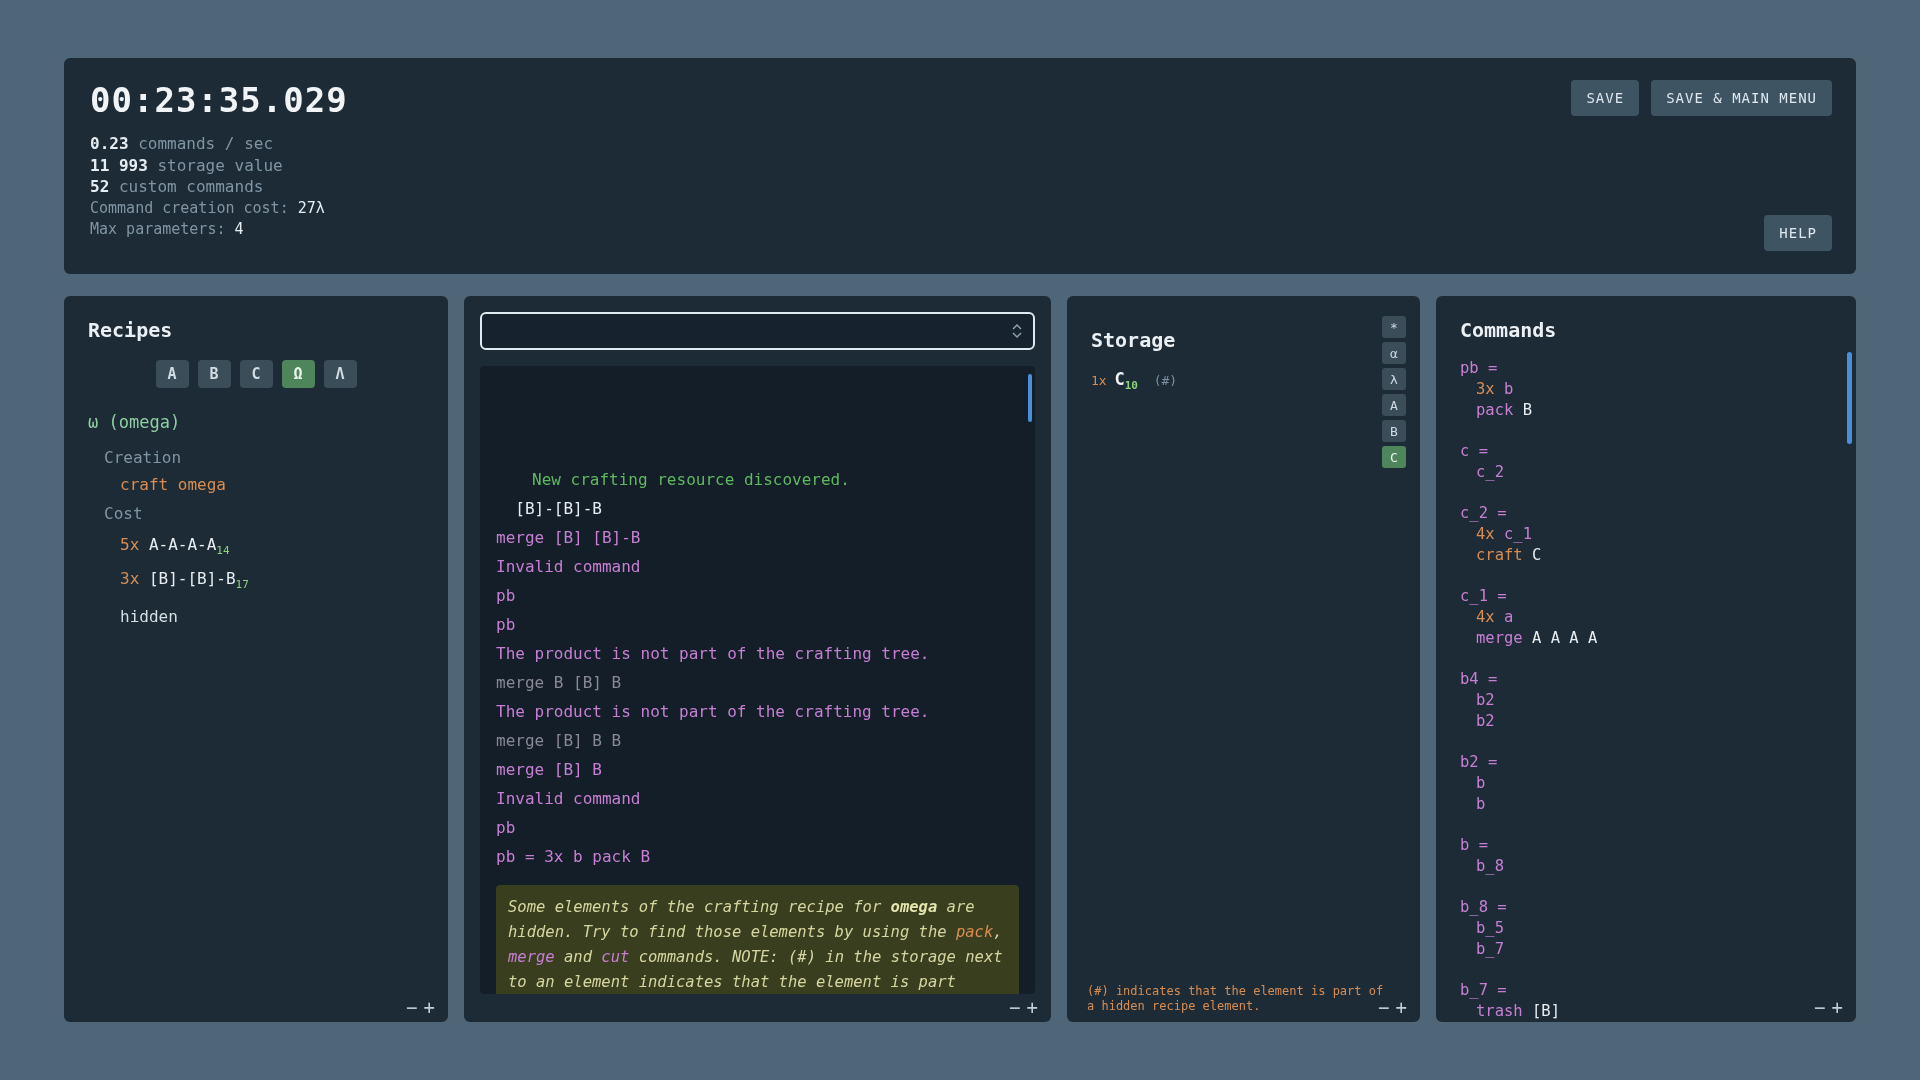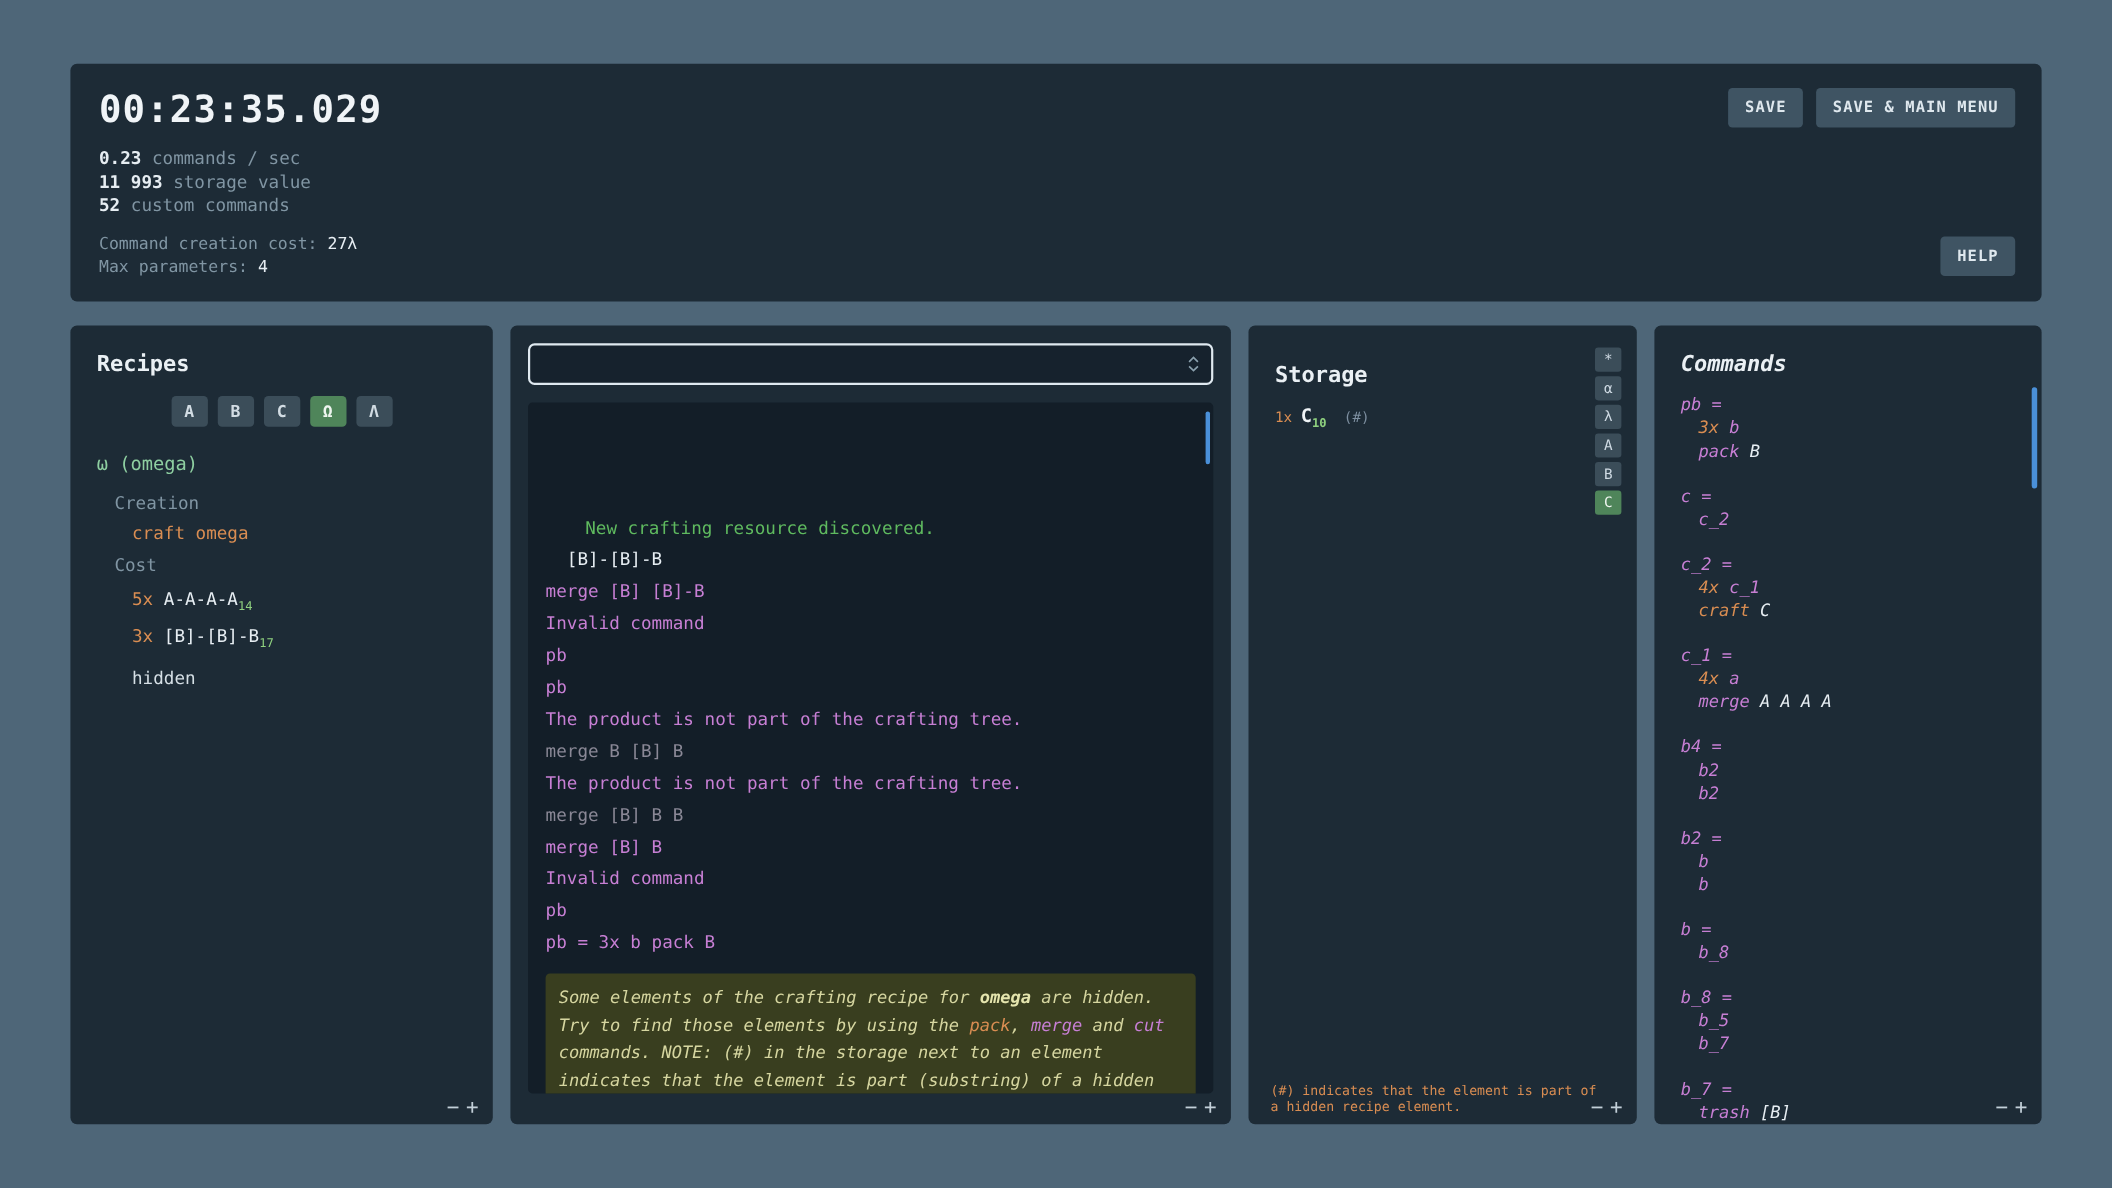--- a/index.html
+++ b/index.html
@@ -17,28 +17,28 @@
     background: var(--panel, #1d2b36);
     border-radius: 6px;
     height: 216px;
     padding: 22px 26px;
     margin-bottom: 22px;
   }
   .timer { font-size: 34px; font-weight: bold; color: #f0f4f7; letter-spacing: 1px; }
   .stats { margin-top: 13px; }
   .stat-row { font-size: 16px; line-height: 21.5px; color: var(--muted, #8095a3); white-space: pre; }
   .stat-value { color: var(--text, #e6edf2); font-weight: bold; }
-  .meta { margin-top: 13px; }
+  .meta { }
   .meta-row { font-size: 15px; line-height: 21.5px; color: var(--muted, #8095a3); white-space: pre; }
   .meta-value { color: var(--text, #e6edf2); }
   .top-buttons { position: absolute; top: 22px; right: 24px; display: flex; gap: 12px; }
   .btn {
     background: var(--button, #3f5463);
     border: none; border-radius: 4px;
-    color: #dfe8ee; font-family: inherit; font-weight: bold;
+    color: #dfe8ee; font-family: inherit; font-weight: normal;
     font-size: 14px; letter-spacing: 1px;
     padding: 10px 15px; cursor: pointer;
   }
   .help-btn { position: absolute; bottom: 23px; right: 24px; }
 
   
   .lower { display: flex; gap: 16px; height: 726px; }
   .panel { background: var(--panel, #1d2b36); border-radius: 6px; position: relative; overflow: hidden; }
   .panel-title { font-size: 20px; font-weight: bold; color: #eaf0f4; }
 
@@ -129,21 +129,21 @@
     display: flex; align-items: center; justify-content: center; cursor: pointer;
   }
   .filter.selected { background: var(--selected_green, #4f855a); color: #eef5ef; }
   .storage-note {
     position: absolute; left: 20px; right: 24px; bottom: 8px;
     color: var(--orange, #d98d52);
     font-size: 12px; line-height: 15px;
   }
 
   
-  .commands { width: 352px; padding: 22px 24px; font-style: italic; }
+  .commands { width: 420px; padding: 22px 24px; }
   .cmd-list { margin-top: 16px; font-size: 15.5px; line-height: 21px; }
   .cmd-entry { margin-bottom: 20px; }
   .cmd-name { color: var(--purple, #c77fd4); white-space: pre; }
   .cmd-line { padding-left: 16px; white-space: pre; }
   .cmd-scroll {
     position: absolute; top: 56px; right: 4px;
     width: 5px; height: 92px; border-radius: 3px;
     background: var(--scrollbar, #4a90d9); cursor: pointer;
   }
 </style>

